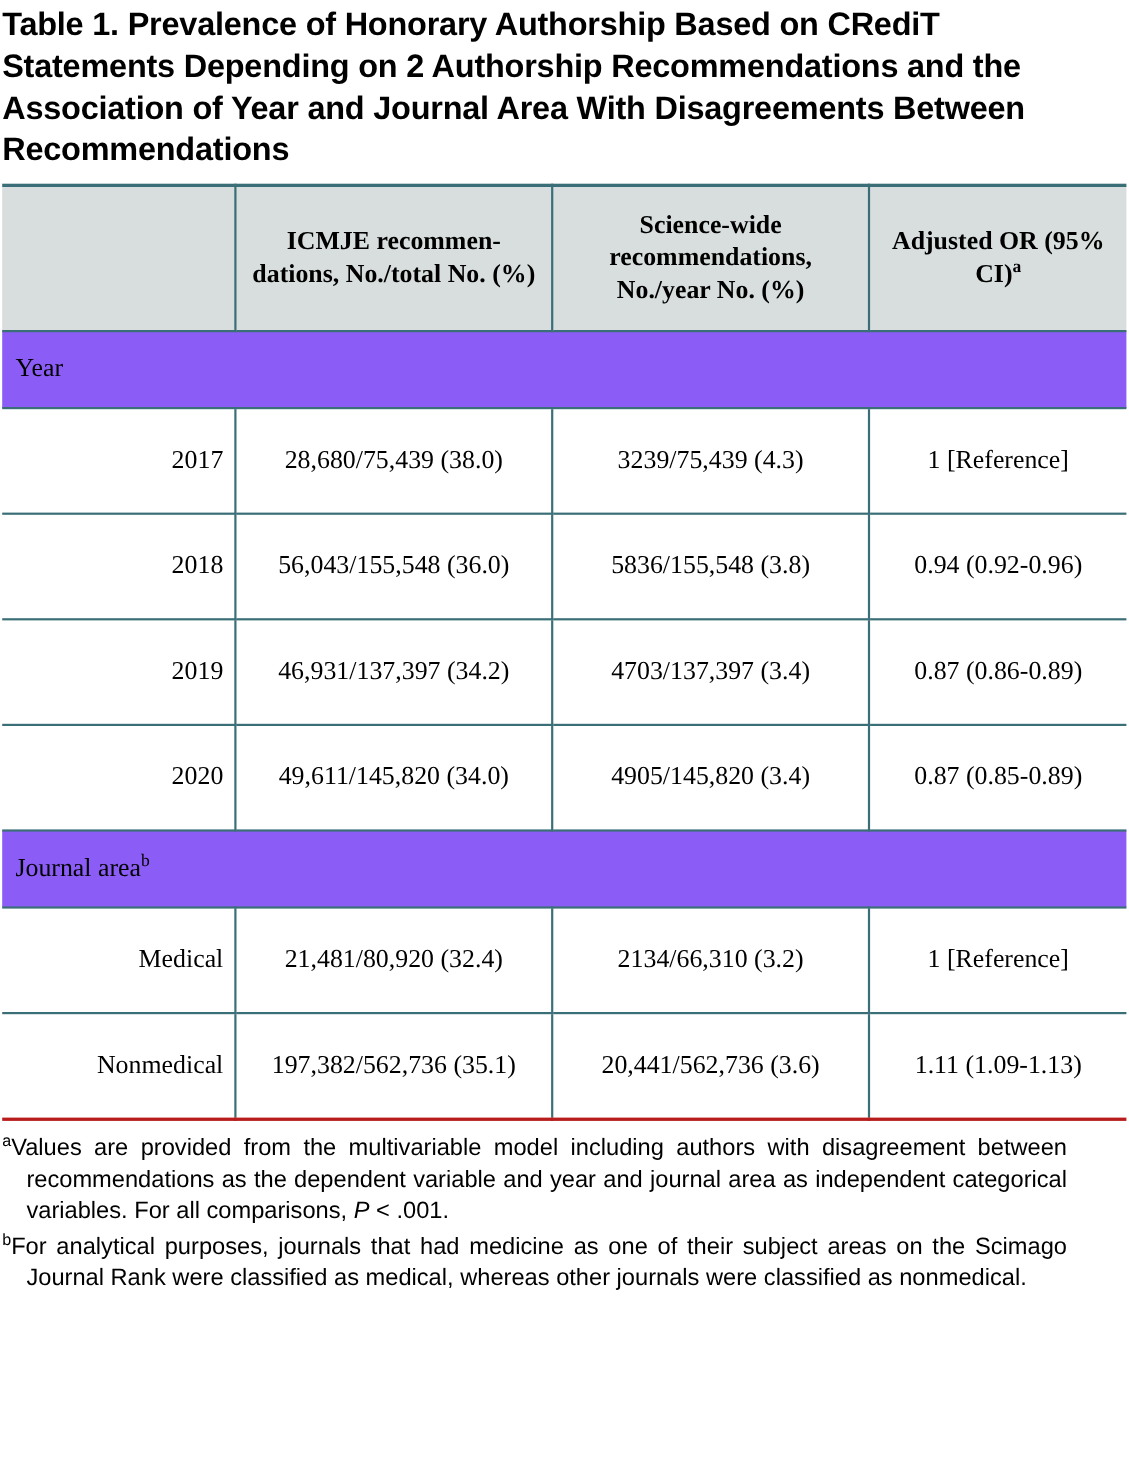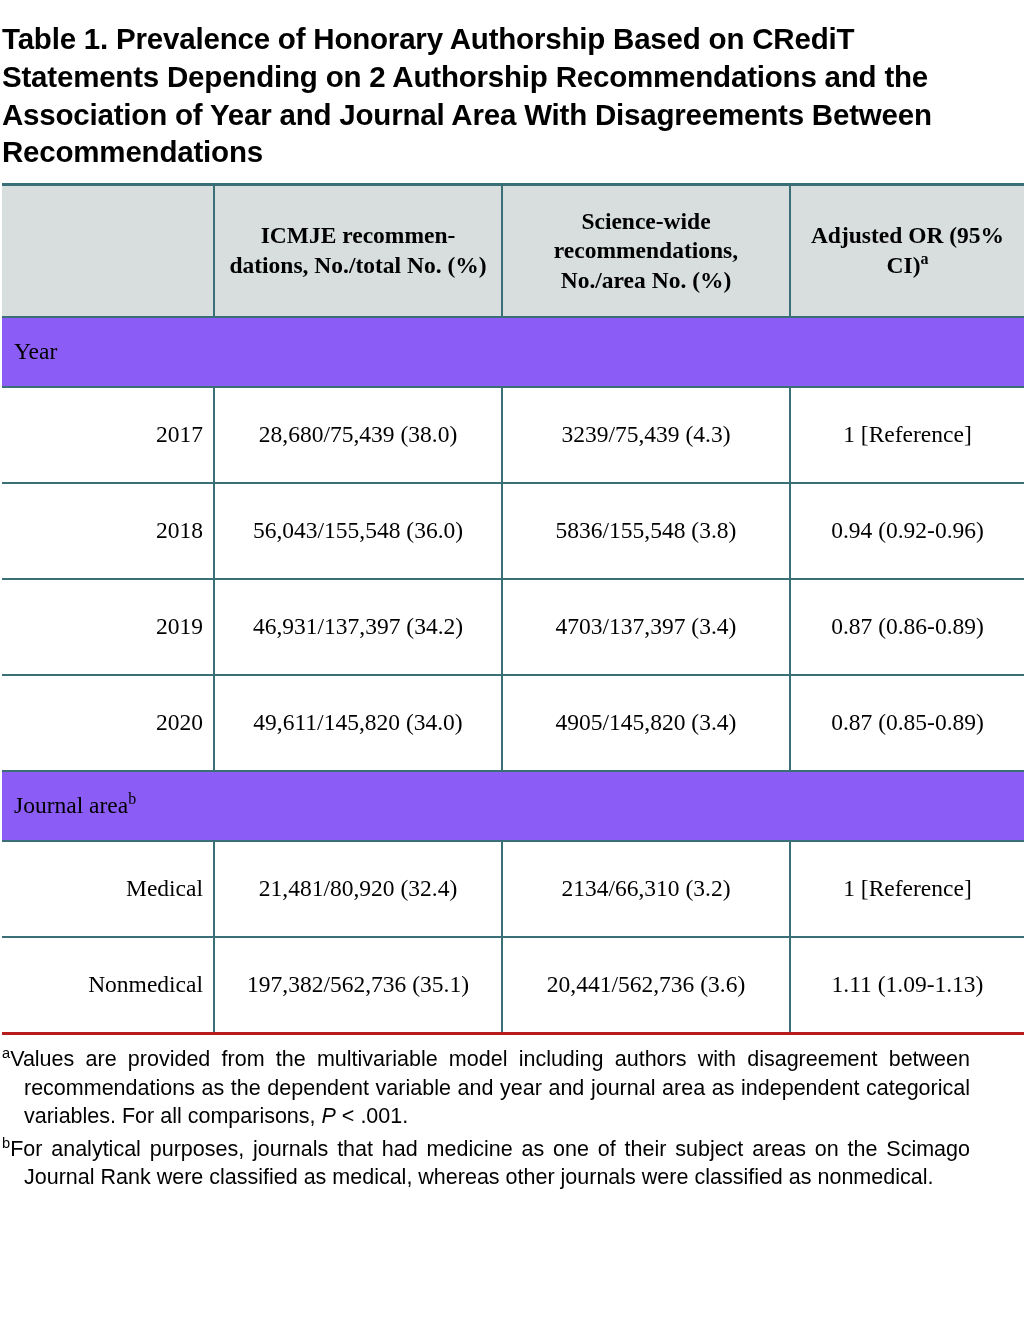--- a/index.html
+++ b/index.html
@@ -9,21 +9,21 @@
   }
   body {
     width: 1026px;
     font-family: "Liberation Sans", sans-serif;
     color: #000000;
     -webkit-font-smoothing: antialiased;
   }
   .page {
     width: 972px;
     box-sizing: border-box;
-    padding: 16px 2px;
+    padding: 0 2px;
   }
   .table-title {
     font-size: 29.5px;
     font-weight: bold;
     line-height: 1.28;
     letter-spacing: -0.2px;
     margin: 0 0 12px 0;
     padding-top: 4px;
   }
   table.data-table {
@@ -122,21 +122,21 @@
     <colgroup>
       <col class="c0">
         <col class="c1">
         <col class="c2">
         <col class="c3">
     </colgroup>
     <thead>
       <tr>
         <th class="blank-head"></th>
         <th>ICMJE recommen-dations, No./total No. (%)</th>
-        <th>Science-wide recommendations, No./area No. (%)</th>
+        <th>Science-wide recommendations, No./year No. (%)</th>
         <th><span>Adjusted OR (95% CI)</span><sup>a</sup></th>
       </tr>
     </thead>
     <tbody>
 
       <tr class="group-row">
         <td class="group-label" colspan="4"><span>Year</span><sup></sup></td>
       </tr>
 
       <tr class="data-row">

